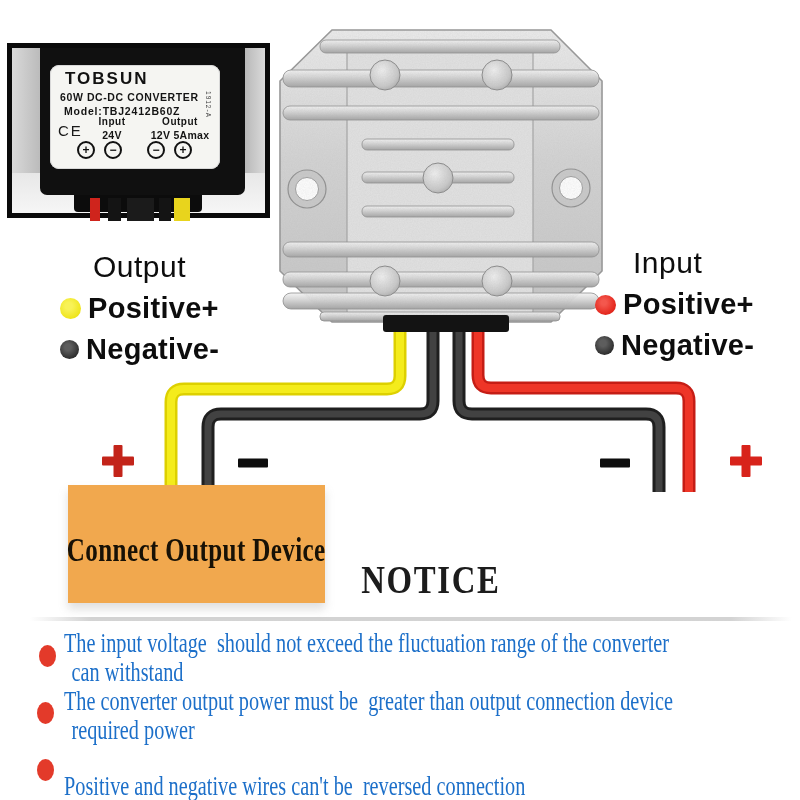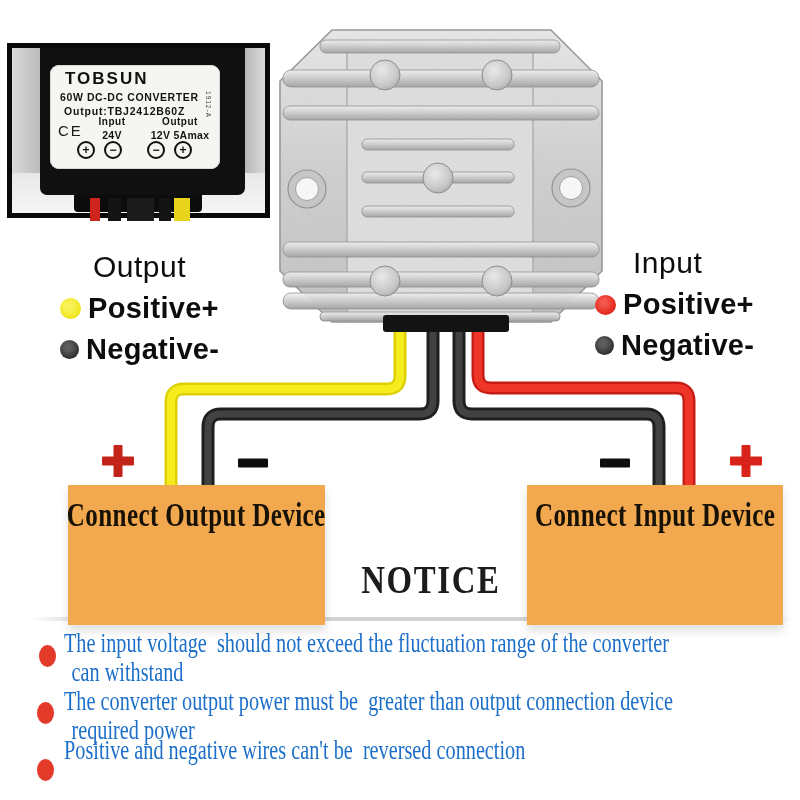--- a/index.html
+++ b/index.html
@@ -61,42 +61,42 @@
   .dot-red { width:21px; height:20px;
       background:radial-gradient(circle at 42% 38%, #f4574d 15%, #e52a20 65%, #c21810 100%); }
   .dot-dark { width:19px; height:19px;
       background:radial-gradient(circle at 42% 38%, #5d5d5d 20%, #2a2a2a 75%, #111 100%); }
   .legend-output { left:60px; top:250px; }
   .legend-output .legend-title { margin-left:33px; }
   .legend-input  { left:595px; top:246px; }
   .legend-input  .legend-title { margin-left:38px; }
 
   
-  .device-box { position:absolute; top:485px; height:140px; z-index:2;
-      background:#f1a84e; display:flex; justify-content:center;
+  .device-box { position:absolute; top:485px; height:118px; z-index:2;
+      background:#f1a84e; display:flex; align-items:center; justify-content:center;
       box-shadow:0 6px 9px rgba(140,140,140,0.28); }
   .box-output { left:68px;  width:257px; }
   .box-input  { left:527px; width:256px; }
   .device-box .box-label { font-family:"Liberation Serif", serif; font-weight:700;
       font-size:33px; color:#171106; white-space:nowrap; transform:scaleX(0.76);
       letter-spacing:0.5px; margin-top:12px; }
   .floor-line { position:absolute; left:30px; top:617px; width:762px; height:4px; z-index:1;
       background:linear-gradient(90deg, rgba(190,190,190,0) 0%, rgba(175,175,175,0.55) 8%,
       rgba(175,175,175,0.55) 92%, rgba(190,190,190,0) 100%); }
 
   
   .notice-title { position:absolute; left:346px; top:556px; width:170px; text-align:center; z-index:3; }
   .notice-title span { display:inline-block; font-family:"Liberation Serif", serif;
       font-weight:900; font-size:40px; letter-spacing:2px; color:#1c1c1c; transform:scaleX(0.82); }
   .n-dot { position:absolute; border-radius:50%; background:#e33a2a; width:17px; height:22px; z-index:2; }
   .nd1 { left:39px; top:645px; }
   .nd2 { left:37px; top:702px; }
   .nd3 { left:37px; top:759px; }
   .notice-item { position:absolute; left:64px; z-index:2; }
-  .ni1 { top:629px; } .ni2 { top:687px; } .ni3 { top:736px; }
+  .ni1 { top:629px; } .ni2 { top:687px; } .ni3 { top:772px; }
   .n-line { display:block; white-space:pre; font-family:"Liberation Serif", serif;
       font-size:27px; font-weight:500; color:#1c6fc9; line-height:29px;
       transform:scaleX(0.75); transform-origin:left center; letter-spacing:0; }
   .n-line.indent { padding-left:10px; }
 </style>
 </head>
 <body>
 
 <div class="canvas">
 
@@ -194,21 +194,21 @@
     </g>
   </svg>
 
   <div class="inset">
     <div class="inset-strip-l"></div>
     <div class="inset-strip-r"></div>
     <div class="inset-body"></div>
     <div class="inset-label">
       <div class="lbl-brand">TOBSUN</div>
       <div class="lbl-title">60W DC-DC CONVERTER</div>
-      <div class="lbl-model">Output:TBJ2412B60Z</div>
+      <div class="lbl-model">Model:TBJ2412B60Z</div>
       <div class="lbl-ce">CE</div>
       <div class="io-col io-input">
         <div class="io-lab">Input</div>
         <div class="io-val">24V</div>
       </div>
       <div class="io-col io-output">
         <div class="io-lab">Output</div>
         <div class="io-val">12V 5Amax</div>
       </div>
       <span class="lbl-term t0">+</span>
@@ -246,23 +246,20 @@
     <div class="legend-row">
       <span class="dot dot-dark"></span>
       <span class="txt">Negative-</span>
     </div>
   </div>
 
   <div class="floor-line"></div>
   <div class="device-box box-output">
     <span class="box-label">Connect Output Device</span>
   </div>
-  <div class="device-box box-input">
-    <span class="box-label">Connect Input Device</span>
-  </div>
 
   <div class="notice-title">
     <span>NOTICE</span>
   </div>
 
   <span class="n-dot nd1"></span>
   <span class="n-dot nd2"></span>
   <span class="n-dot nd3"></span>
 
   <div class="notice-item ni1">

